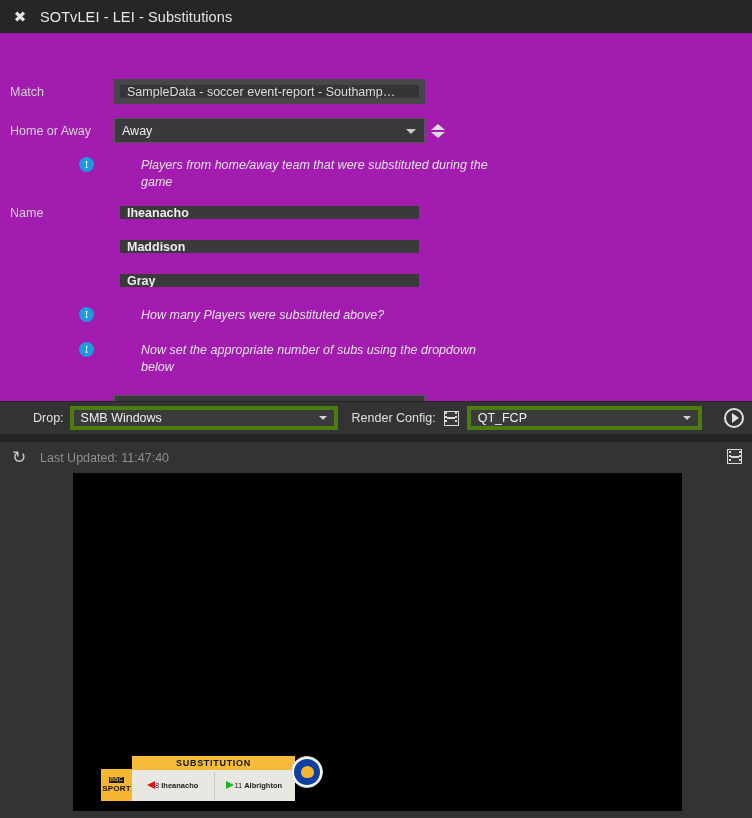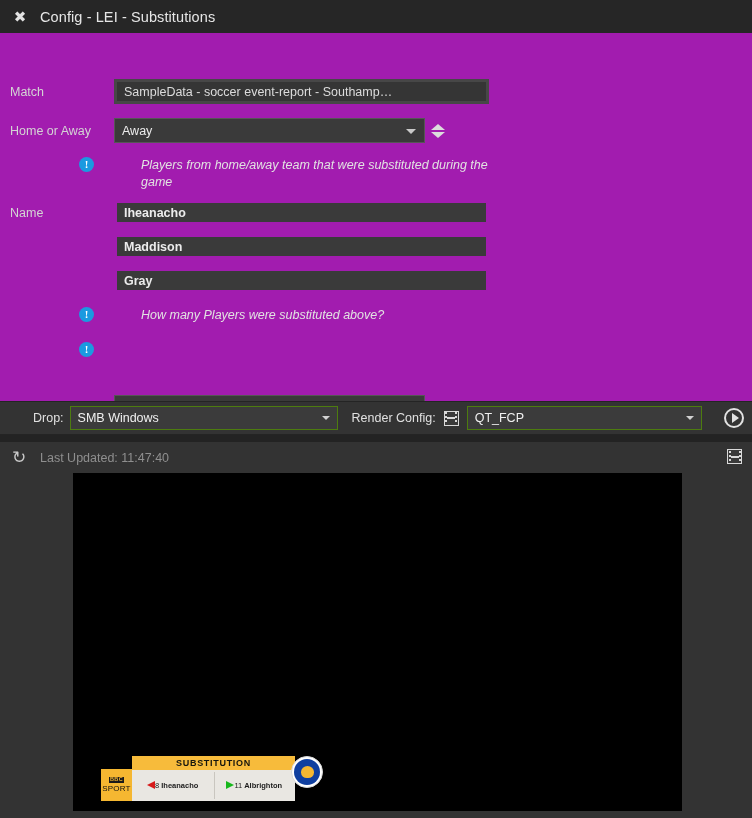--- a/index.html
+++ b/index.html
@@ -62,24 +62,24 @@
   .lbl {
     position: absolute;
     left: 10px;
     font-size: 12.5px;
     color: #d4d4d4;
     white-space: nowrap;
   }
   .field {
     position: absolute;
     left: 114px;
-    width: 375px;
+    width: 311px;
     height: 25px;
     background: #3a3a3a;
-    border: 3px solid #a21caf;
+    border: 6px solid #a21caf;
     box-sizing: border-box;
     color: #ececec;
     font-size: 12.5px;
     font-weight: bold;
     display: flex;
     align-items: center;
     padding-left: 7px;
     overflow: hidden;
     white-space: nowrap;
   }
@@ -170,21 +170,21 @@
   }
   .dropbar .cap {
     font-size: 12.5px;
     color: #e0e0e0;
     white-space: nowrap;
   }
   .bar-combo {
     position: relative;
     height: 24px;
     background: #3b3b3b;
-    border: 1px solid #4d7c0f;
+    border: 4px solid #4d7c0f;
     box-sizing: border-box;
     display: flex;
     align-items: center;
     padding-left: 7px;
     font-size: 12.5px;
     color: #f0f0f0;
     cursor: pointer;
     white-space: nowrap;
   }
   .bar-combo .caret2 {
@@ -324,21 +324,21 @@
     font-size: 5.5px;
     font-weight: bold;
     color: #111;
     letter-spacing: .4px;
     background: #1a1a1a;
     color: #f5b731;
     padding: 0 1px;
   }
   .gfx-bbc .sport {
     font-size: 8px;
-    font-weight: normal;
+    font-weight: bold;
     color: #111;
     margin-top: 2px;
     letter-spacing: .2px;
   }
   .gfx-main {
     position: absolute;
     left: 31px; top: 0;
     width: 163px;
     height: 45px;
   }
@@ -419,21 +419,21 @@
     background: #f5b731;
   }
 </style>
 </head>
 <body>
 
 <div id="app">
 
   <div class="titlebar">
     <div class="close-icon">✖</div>
-    <div class="title-text">Config - LEI - Substitutions</div>
+    <div class="title-text">SOTvLEI - LEI - Substitutions</div>
   </div>
 
   <div class="form-area">
 
     <div class="lbl" style="top:52px;">Match</div>
     <div class="field readonly" style="top:46px;">SampleData - soccer event-report - Southamp…</div>
 
     <div class="lbl" style="top:91px;">Home or Away</div>
     <div class="combo" style="top:85px;">
       <span>Away</span>
@@ -454,20 +454,21 @@
     <div class="field" style="top:201px;">Maddison</div>
     <div class="field" style="top:235px;">Gray</div>
 
     <div class="info-row" style="left:79px; top:274px;">
       <span class="info-icon">!</span>
       <span class="info-text">How many Players were substituted above?</span>
     </div>
 
     <div class="info-row" style="left:79px; top:309px;">
       <span class="info-icon">!</span>
+      <span class="info-text">Now set the appropriate number of subs using the dropdown below</span>
     </div>
 
     <div class="lbl" style="top:368px;">Number of Subs</div>
     <div class="combo" style="top:362px;">
       <span>1 Sub</span>
       <span class="caret"></span>
     </div>
     <div class="stepper" style="left:429px; top:362px;">
       <span class="up"></span>
       <span class="dn"></span>

